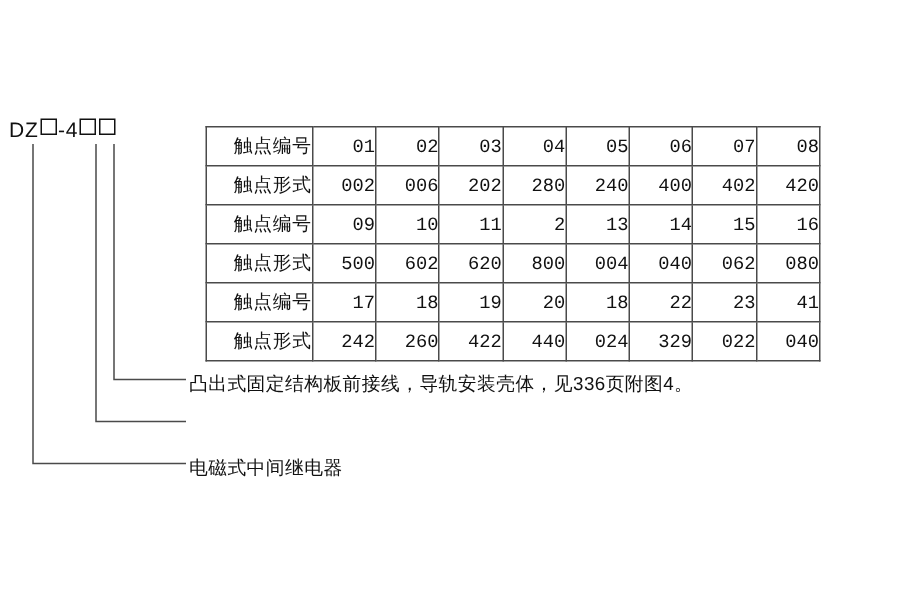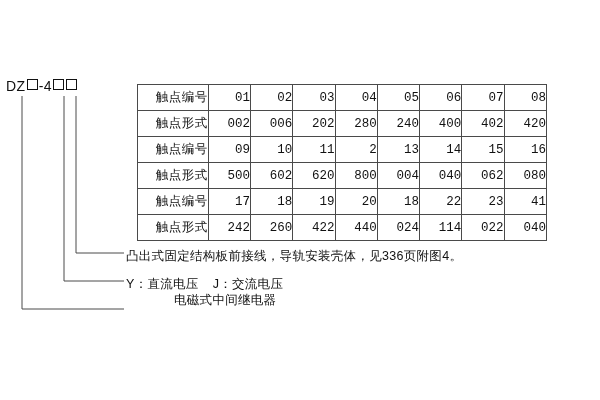--- a/index.html
+++ b/index.html
@@ -81,21 +81,21 @@
   
   .note {
     position: absolute;
     font-size: 12.5px;
     color: #111;
     white-space: nowrap;
     letter-spacing: 0.3px;
   }
   .note-1 { left: 126px; top: 248px; text-align: right; }
   .note-2 { left: 126px; top: 276px; }
-  .note-3 { left: 126px; top: 292px; margin-left: 48px; }
+  .note-3 { left: 126px; top: 304px; }
   .gap { display: inline-block; width: 14px; }
 </style>
 </head>
 <body>
 
 <div id="root">
 
   <div class="model-code">
     <span>DZ</span><span class="sq"></span><span>-4</span><span class="sq"></span><span class="sq"></span>
   </div>
@@ -167,25 +167,24 @@
           <td class="val">23</td>
           <td class="val">41</td>
         </tr>
         <tr>
           <td class="head">触点形式</td>
           <td class="val">242</td>
           <td class="val">260</td>
           <td class="val">422</td>
           <td class="val">440</td>
           <td class="val">024</td>
-          <td class="val">114</td>
+          <td class="val">329</td>
           <td class="val">022</td>
           <td class="val">040</td>
         </tr>
       </tbody>
     </table>
   </div>
 
   <div class="note note-1">凸出式固定结构板前接线，导轨安装壳体，见336页附图4。</div>
-  <div class="note note-2"><span>Y：直流电压</span><span class="gap"></span><span>J：交流电压</span></div>
   <div class="note note-3">电磁式中间继电器</div>
 
 </div>
 
 </body></html>

